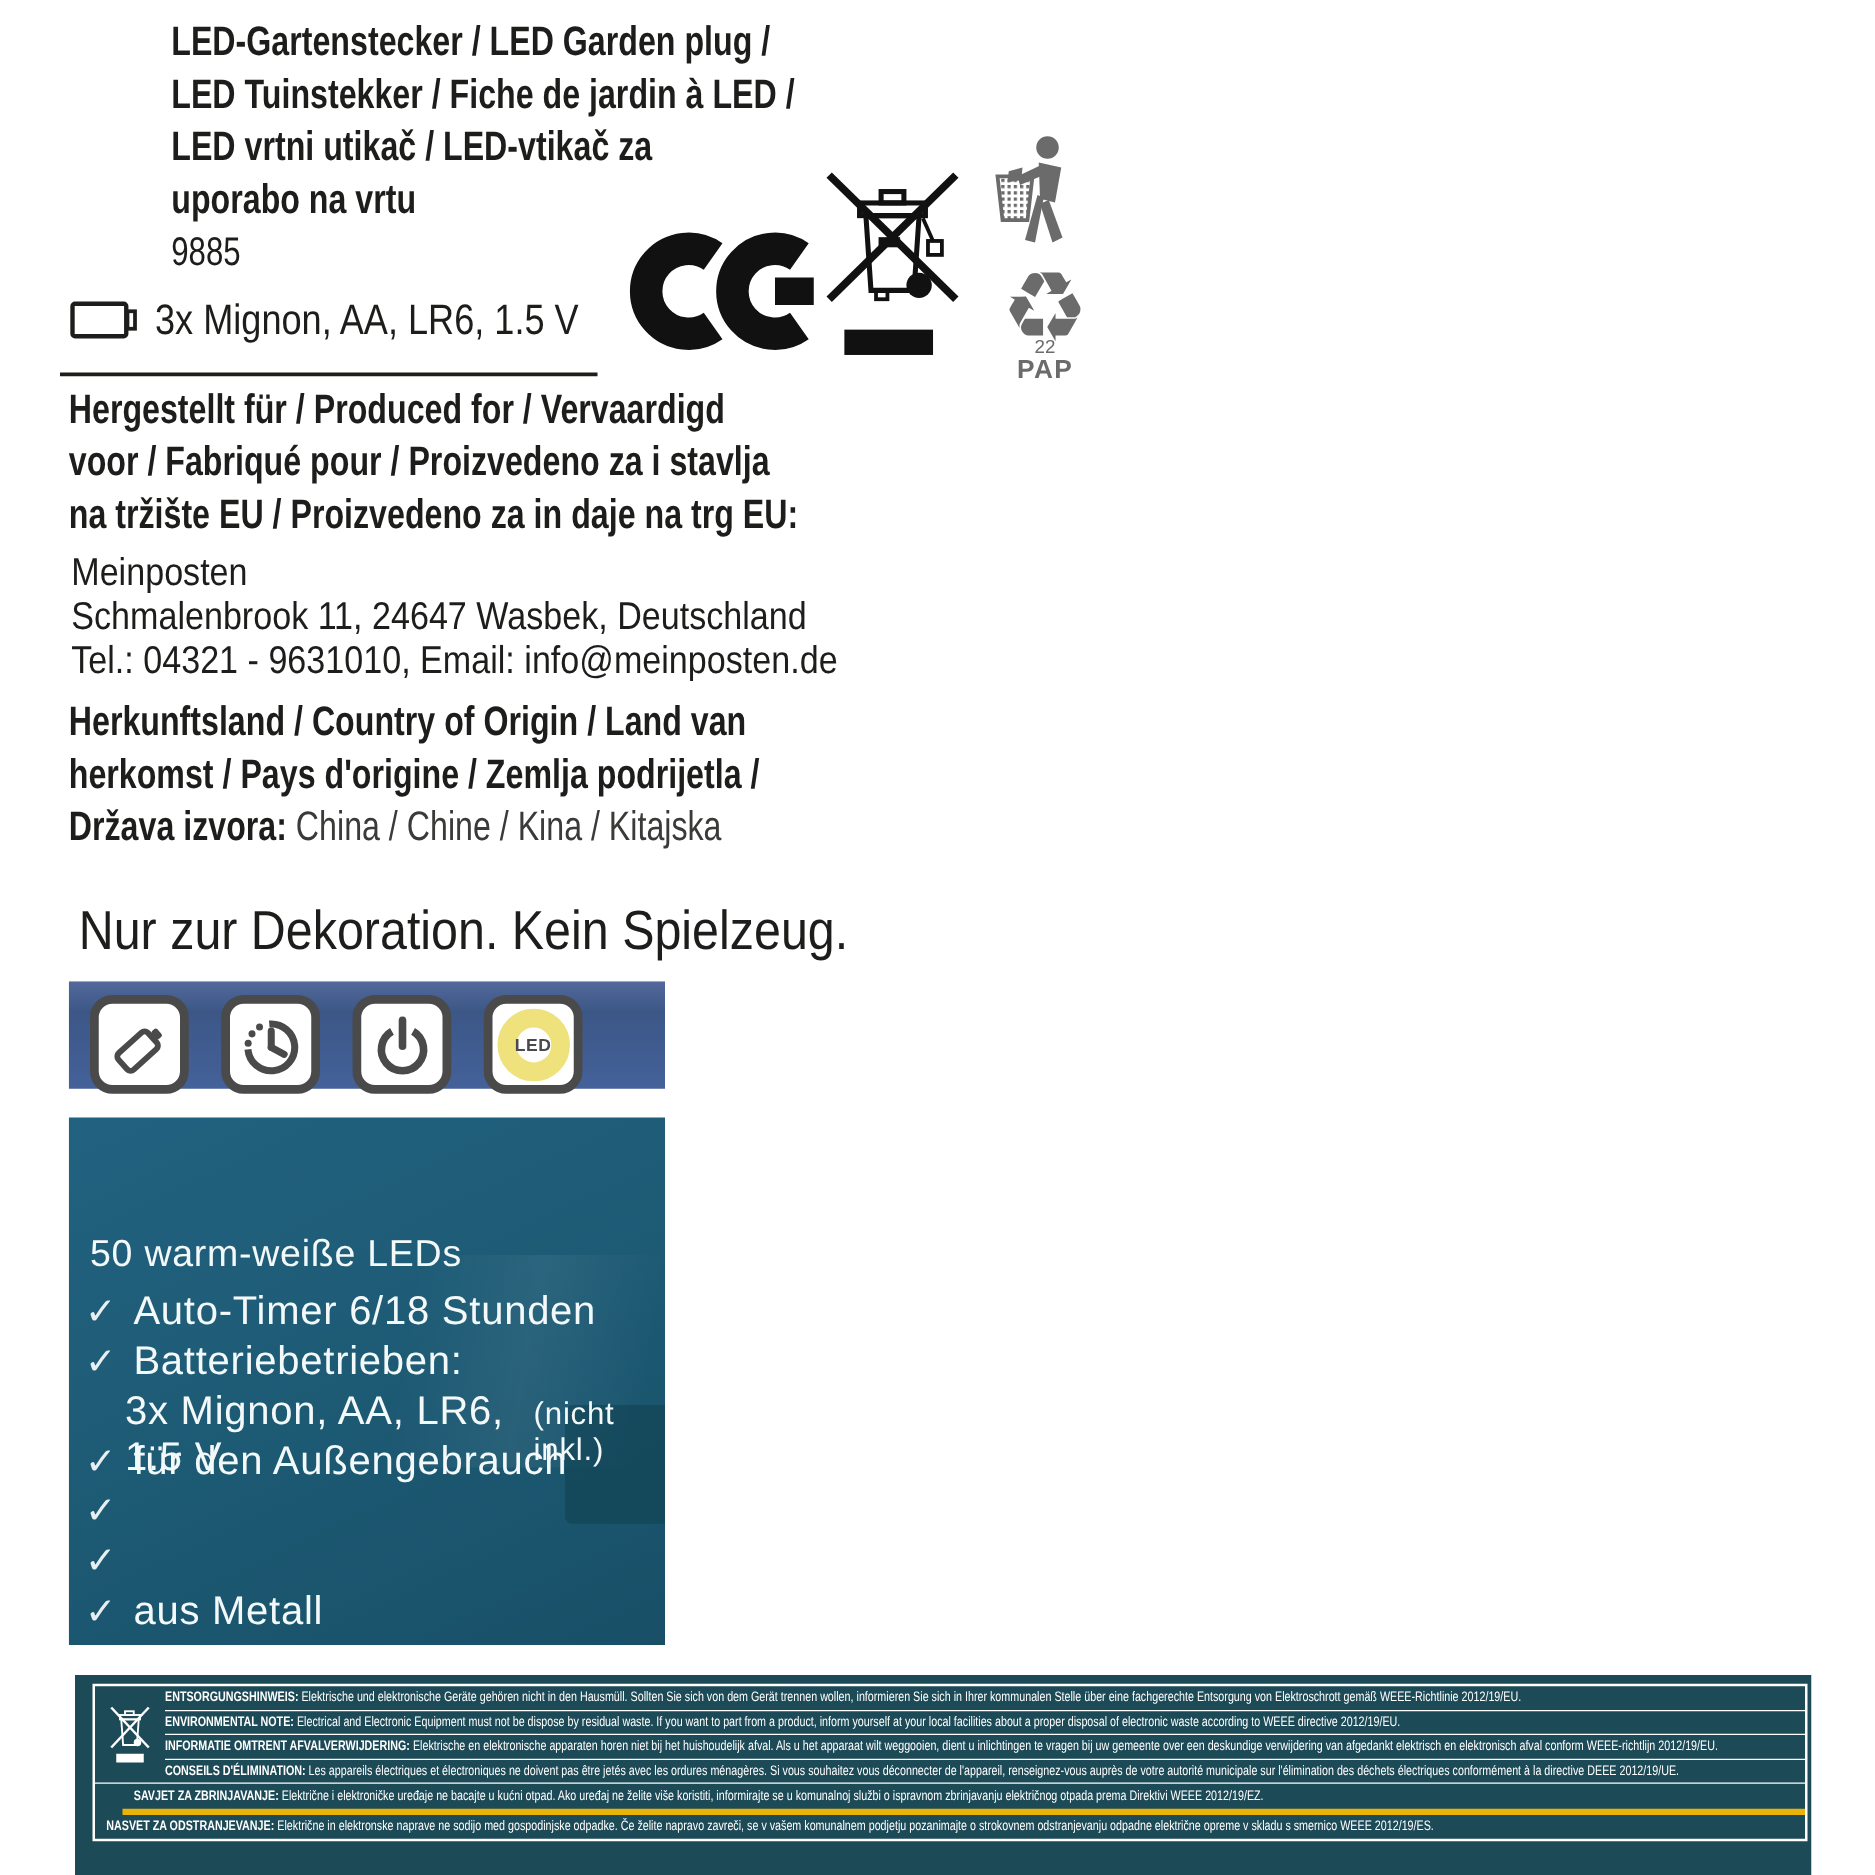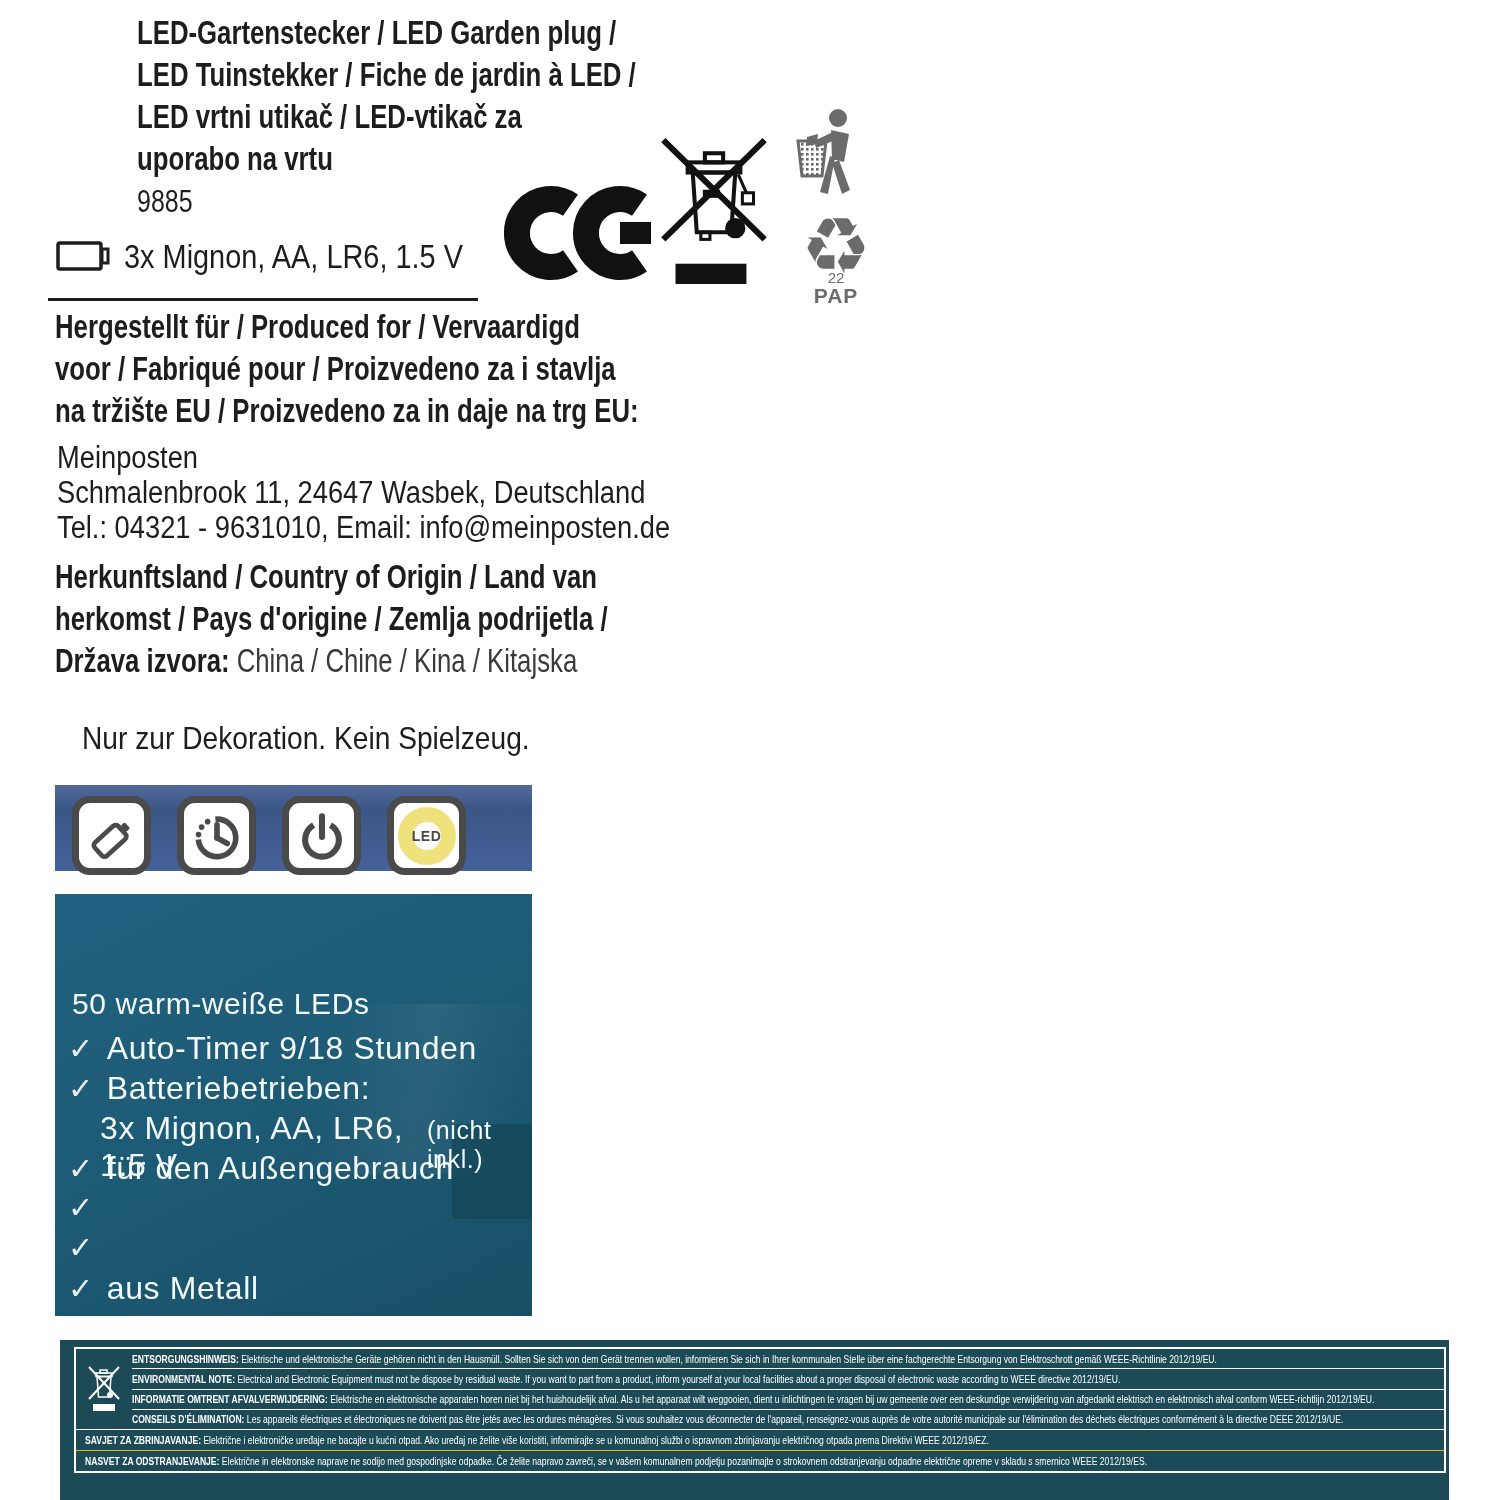--- a/index.html
+++ b/index.html
@@ -37,21 +37,21 @@
   #producer-heading{left:55px;top:306px;}
   .p-line{font-size:33px;font-weight:bold;line-height:42px;}
   #producer-info{left:57px;top:440px;}
   .a-line{font-size:31px;font-weight:normal;line-height:35px;}
 
   
   #origin-block{left:55px;top:556px;}
   .o-line{font-size:33px;font-weight:bold;line-height:42px;}
   #origin-value{font-weight:normal;color:#3a3a39;}
 
-  #note{left:63px;top:720px;font-size:32px;margin-left:19px;}
+  #note{left:63px;top:720px;font-size:44px;}
 
   
   #card{left:55px;top:785px;width:477px;height:531px;overflow:hidden;}
   #card-strip{position:absolute;left:0;top:0;width:100%;height:86px;
               background:linear-gradient(180deg,#53699b 0%,#3c5786 28%,#44619a 100%);}
   .tile{position:absolute;top:11px;width:79px;height:79px;box-sizing:border-box;
         background:#fff;border:7px solid #4a4a4a;border-radius:18px;
         display:flex;align-items:center;justify-content:center;}
   #tile-1{left:17px;} #tile-2{left:122px;} #tile-3{left:227px;} #tile-4{left:332px;}
   #led-donut{width:58px;height:58px;box-sizing:border-box;border:15px solid #efe17b;
@@ -76,21 +76,21 @@
   #band{left:60px;top:1340px;width:1389px;height:173px;background:#1d4a57;}
   #band-box{position:absolute;left:14px;top:7px;width:1372px;height:126px;
             box-sizing:border-box;border:2px solid #fff;display:flex;flex-direction:column;color:#fff;}
   #band-top{flex:4 1 0;display:flex;min-height:0;border-bottom:1px solid #fff;}
   #band-icon-col{width:56px;flex:none;display:flex;align-items:center;justify-content:center;}
   #band-rows{flex:1 1 0;min-width:0;display:flex;flex-direction:column;}
   .d-row{flex:1 1 0;display:flex;align-items:center;overflow:hidden;min-height:0;}
   #band-rows .d-row{border-bottom:1px solid #fff;}
   #band-rows .d-row:last-child{border-bottom:none;}
   .d-row.full{padding-left:9px;}
-  #row-5{border-bottom:1px solid #eab308;}
+  #row-5{border-bottom:5px solid #eab308;margin-left:22px;}
   .bx{display:inline-block;transform:scaleX(0.78);transform-origin:0 50%;
       white-space:nowrap;font-size:11px;}
   .bx b{font-weight:bold;}
 </style>
 </head>
 <body>
 
 <div class="abs" id="title-block">
   <div class="cx78">
     <div class="t-line">LED-Gartenstecker / LED Garden plug /</div>
@@ -217,21 +217,21 @@
       </div>
     </div>
   </div>
 
   <div id="card-panel"></div>
 
   <div class="cardtxt" id="card-subtitle">50 warm-weiße LEDs</div>
 
   <div class="cardtxt f-row" style="top:245px;">
     <span class="chk">✓</span>
-    <span>Auto-Timer 9/18 Stunden</span>
+    <span>Auto-Timer 6/18 Stunden</span>
   </div>
   <div class="cardtxt f-row" style="top:285px;">
     <span class="chk">✓</span>
     <span>Batteriebetrieben:</span>
   </div>
   <div class="cardtxt f-row" id="f-batt-detail" style="top:325px;">
     <span>3x Mignon, AA, LR6, 1.5 V</span>
     <span id="batt-note">(nicht inkl.)</span>
   </div>
   <div class="cardtxt f-row" style="top:365px;">

